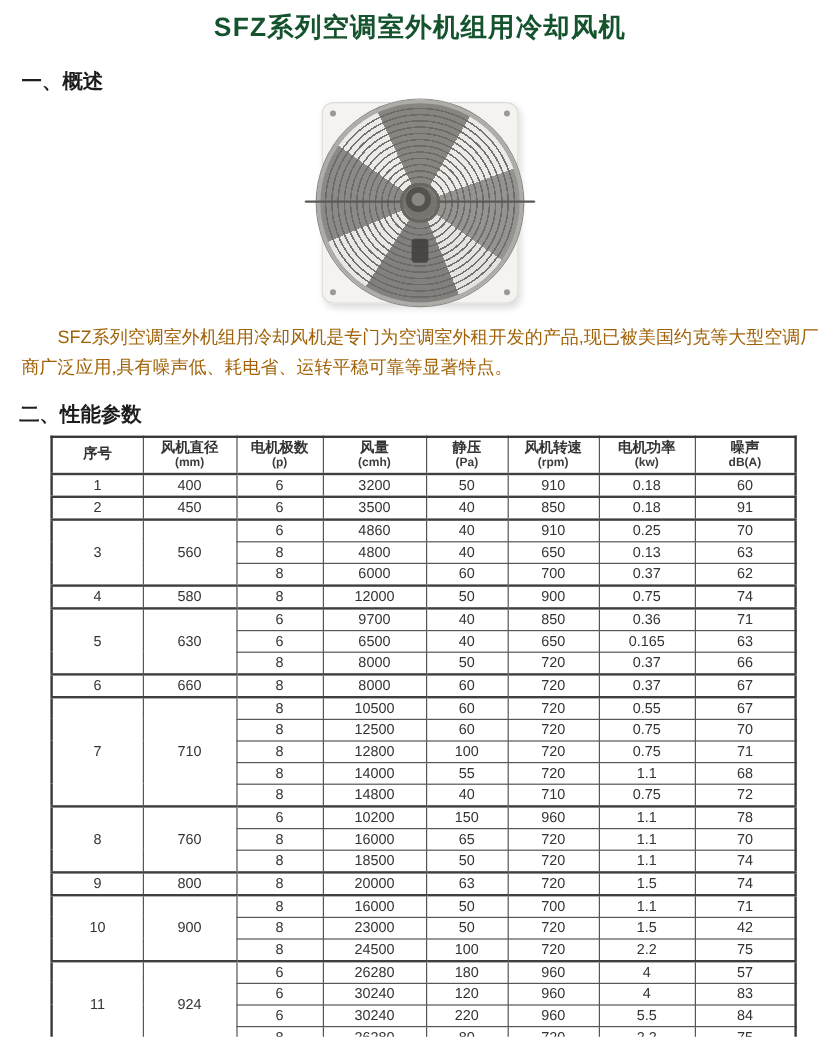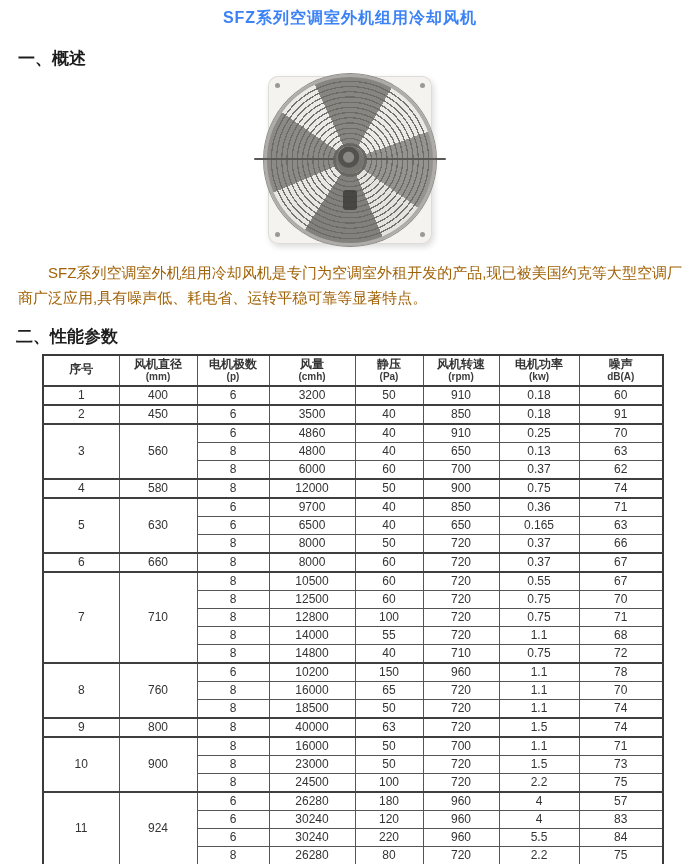--- a/index.html
+++ b/index.html
@@ -2,22 +2,22 @@
 <html><head>
 <meta charset="utf-8">
 <style>
   html,body{margin:0;padding:0;}
   body{
     width:700px;height:864px;background:#ffffff;color:#2b2b2b;
     font-family:"Liberation Sans","DejaVu Sans",sans-serif;
     overflow:hidden;position:relative;
   }
   .page-title{
-    margin:8px 0 0;text-align:center;font-size:16px;font-weight:bold;
-    letter-spacing:1px;color:#3b82f6;
+    margin:8px 0 0;text-align:center;font-size:22px;font-weight:bold;
+    letter-spacing:1px;color:#14532d;
   }
   .section-heading{
     margin:18px 0 0 18px;font-size:17px;font-weight:bold;color:#1d1d1d;font-family:Liberation Serif, serif;
   }
   .section-heading.second{margin:14px 0 0 16px;}
 
   
   .fan-wrap{position:relative;width:216px;height:176px;margin:2px auto 0;}
   .fan-plate{
     position:absolute;left:26px;top:4px;width:164px;height:168px;
@@ -306,21 +306,21 @@
         <td>18500</td>
         <td>50</td>
         <td>720</td>
         <td>1.1</td>
         <td>74</td>
       </tr>
       <tr class="group-start">
         <td rowspan="1">9</td>
         <td rowspan="1">800</td>
         <td>8</td>
-        <td>40000</td>
+        <td>20000</td>
         <td>63</td>
         <td>720</td>
         <td>1.5</td>
         <td>74</td>
       </tr>
       <tr class="group-start">
         <td rowspan="3">10</td>
         <td rowspan="3">900</td>
         <td>8</td>
         <td>16000</td>
@@ -328,21 +328,21 @@
         <td>700</td>
         <td>1.1</td>
         <td>71</td>
       </tr>
       <tr>
         <td>8</td>
         <td>23000</td>
         <td>50</td>
         <td>720</td>
         <td>1.5</td>
-        <td>73</td>
+        <td>42</td>
       </tr>
       <tr>
         <td>8</td>
         <td>24500</td>
         <td>100</td>
         <td>720</td>
         <td>2.2</td>
         <td>75</td>
       </tr>
       <tr class="group-start">

